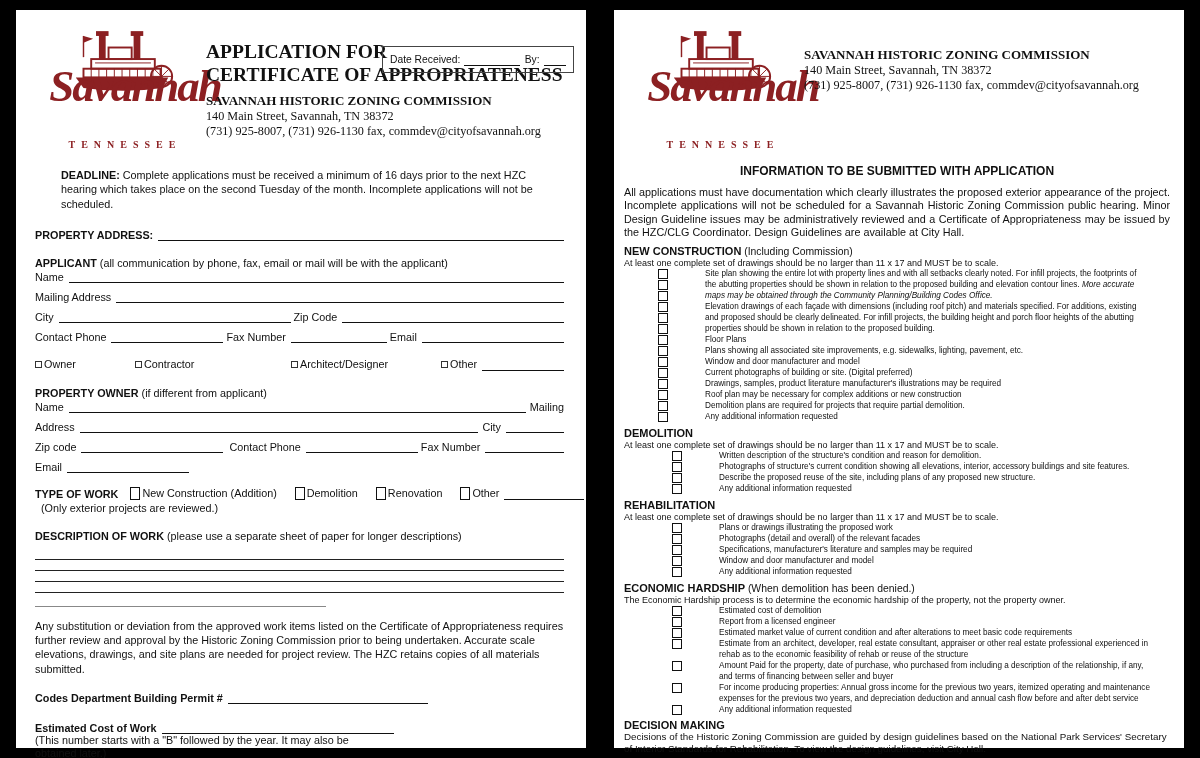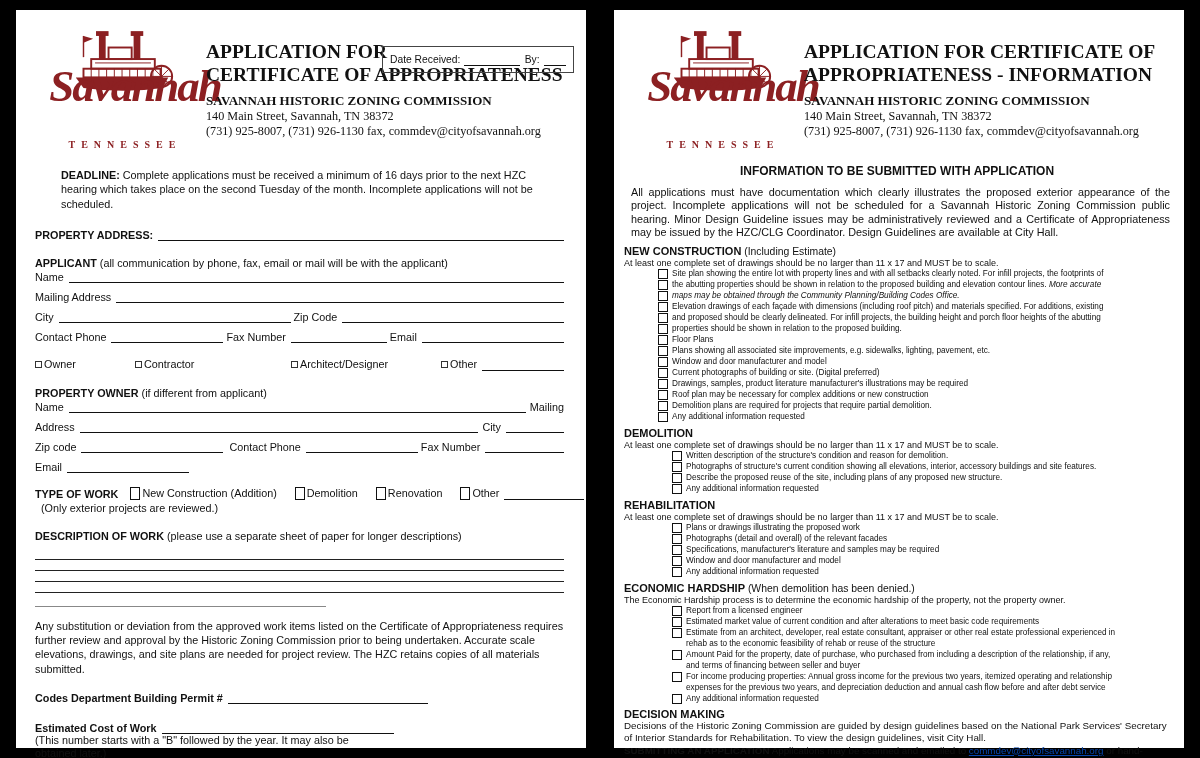--- a/index.html
+++ b/index.html
@@ -49,26 +49,26 @@
   .note{margin-top:2px;margin-left:6px;}
   .dln{border-bottom:1px solid #222;height:0;margin-top:10px;}
   .dln.first{margin-top:17px;}
   .dln.short{width:55%;border-color:#888;margin-top:13px;}
   .para{margin-top:12px;line-height:1.32;}
   .permnote{line-height:1.25;}
 
   
   .rbody{padding:0 14px 0 10px;font-size:10.8px;}
   .info-h{text-align:center;font-weight:bold;font-size:12px;margin-top:8px;}
-  .intro{margin-top:8px;text-align:justify;line-height:1.25;font-size:10.8px;margin-left:7px;}
+  .intro{margin-top:8px;text-align:justify;line-height:1.25;font-size:10.8px;}
   .sec{margin-top:5px;}
   .sec-h{font-size:11px;}
   .sec-note{font-weight:normal;font-size:10.4px;}
   .sec-sub{font-size:9px;margin-top:1px;}
-  .citem{display:flex;align-items:center;margin-left:48px;line-height:11px;}
+  .citem{display:flex;align-items:center;margin-left:48px;line-height:11px;gap:33px;}
   .sec:first-child .citem{margin-left:34px;}
   .cbox{flex:none;width:8px;height:8px;border:1px solid #111;margin:1px 4px 0 0;}
   .cbox.ghost{border-color:transparent;}
   .ctext{font-size:8.2px;white-space:nowrap;}
   .ctext i{font-style:italic;}
   .dm{margin-top:4px;}
   .dm-text{font-size:9.8px;line-height:1.22;}
   .submit-line{font-size:9.8px;line-height:1.22;margin-top:1px;}
   .submit-line a{color:#0645ad;text-decoration:underline;}
 </style>
@@ -271,37 +271,33 @@
             <path d="M22 40 v9 M30 40 v9 M38 40 v9 M46 40 v9 M54 40 v9 M62 40 v9 M70 40 v9 M78 40 v9 M86 40 v9" stroke-width="1"></path>
             <circle cx="95" cy="48" r="11" stroke-width="2"></circle>
             <path d="M95 37 v22 M84 48 h22 M87 40 l16 16 M103 40 l-16 16" stroke-width="1"></path>
             <path d="M6 49 L102 49 L96 60 Q55 66 14 60 Z" fill="#8c2022" stroke="none"></path>
           </g>
         </svg>
         <div class="logo-script">Savannah</div>
         <div class="logo-state">TENNESSEE</div>
       </div>
       <div class="tblock">
-        <div class="title">
-          <span>APPLICATION FOR CERTIFICATE OF</span><br>
-          <span>APPROPRIATENESS - INFORMATION</span>
-        </div>
         <div class="org">SAVANNAH HISTORIC ZONING COMMISSION</div>
         <div class="addr">140 Main Street, Savannah, TN 38372</div>
         <div class="contact">(731) 925-8007, (731) 926-1130 fax, commdev@cityofsavannah.org</div>
       </div>
     </div>
 
     <div class="rbody">
       <div class="info-h">INFORMATION TO BE SUBMITTED WITH APPLICATION</div>
       <div class="intro">All applications must have documentation which clearly illustrates the proposed exterior appearance of the project. Incomplete applications will not be scheduled for a Savannah Historic Zoning Commission public hearing. Minor Design Guideline issues may be administratively reviewed and a Certificate of Appropriateness may be issued by the HZC/CLG Coordinator. Design Guidelines are available at City Hall.</div>
 
       <div>
           <div class="sec">
-            <div class="sec-h"><span class="b">NEW CONSTRUCTION</span><span class="sec-note"> (Including Estimate)</span></div>
+            <div class="sec-h"><span class="b">NEW CONSTRUCTION</span><span class="sec-note"> (Including Commission)</span></div>
             <div class="sec-sub">At least one complete set of drawings should be no larger than 11 x 17 and MUST be to scale.</div>
             <div class="citem">
               <span class="cbox"></span>
               <span class="ctext">Site plan showing the entire lot with property lines and with all setbacks clearly noted. For infill projects, the footprints of</span>
             </div>
             <div class="citem">
               <span class="cbox"></span>
               <span class="ctext">the abutting properties should be shown in relation to the proposed building and elevation contour lines. <i>More accurate</i></span>
             </div>
             <div class="citem">
@@ -395,20 +391,24 @@
             <div class="citem">
               <span class="cbox"></span>
               <span class="ctext">Any additional information requested</span>
             </div>
           </div>
           <div class="sec">
             <div class="sec-h"><span class="b">ECONOMIC HARDSHIP</span><span class="sec-note"> (When demolition has been denied.)</span></div>
             <div class="sec-sub">The Economic Hardship process is to determine the economic hardship of the property, not the property owner.</div>
             <div class="citem">
               <span class="cbox"></span>
+              <span class="ctext">Estimated cost of demolition</span>
+            </div>
+            <div class="citem">
+              <span class="cbox"></span>
               <span class="ctext">Report from a licensed engineer</span>
             </div>
             <div class="citem">
               <span class="cbox"></span>
               <span class="ctext">Estimated market value of current condition and after alterations to meet basic code requirements</span>
             </div>
             <div class="citem">
               <span class="cbox"></span>
               <span class="ctext">Estimate from an architect, developer, real estate consultant, appraiser or other real estate professional experienced in</span>
             </div>
@@ -419,21 +419,21 @@
             <div class="citem">
               <span class="cbox"></span>
               <span class="ctext">Amount Paid for the property, date of purchase, who purchased from including a description of the relationship, if any,</span>
             </div>
             <div class="citem">
               <span class="cbox ghost"></span>
               <span class="ctext">and terms of financing between seller and buyer</span>
             </div>
             <div class="citem">
               <span class="cbox"></span>
-              <span class="ctext">For income producing properties: Annual gross income for the previous two years, itemized operating and relationship</span>
+              <span class="ctext">For income producing properties: Annual gross income for the previous two years, itemized operating and maintenance</span>
             </div>
             <div class="citem">
               <span class="cbox ghost"></span>
               <span class="ctext">expenses for the previous two years, and depreciation deduction and annual cash flow before and after debt service</span>
             </div>
             <div class="citem">
               <span class="cbox"></span>
               <span class="ctext">Any additional information requested</span>
             </div>
           </div>

